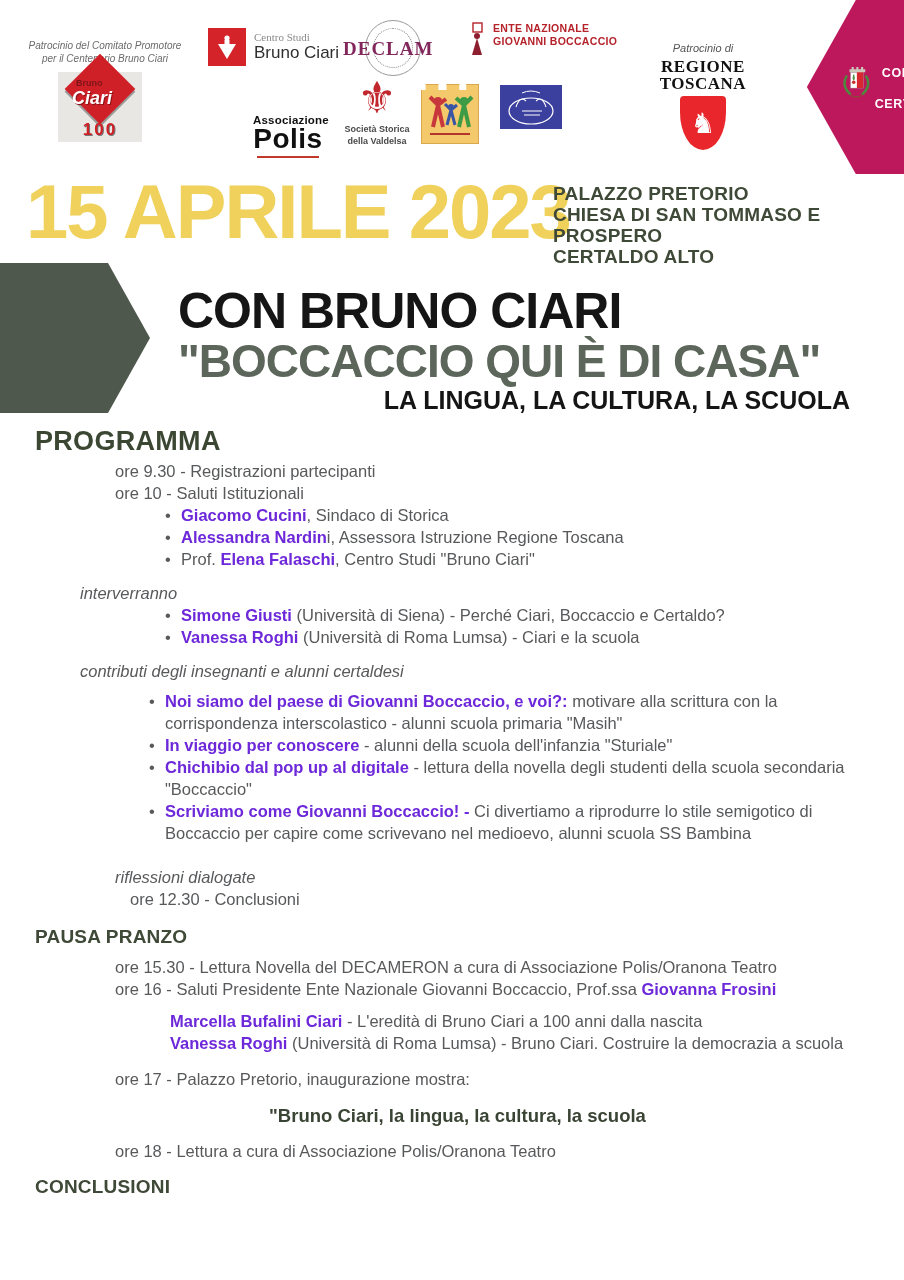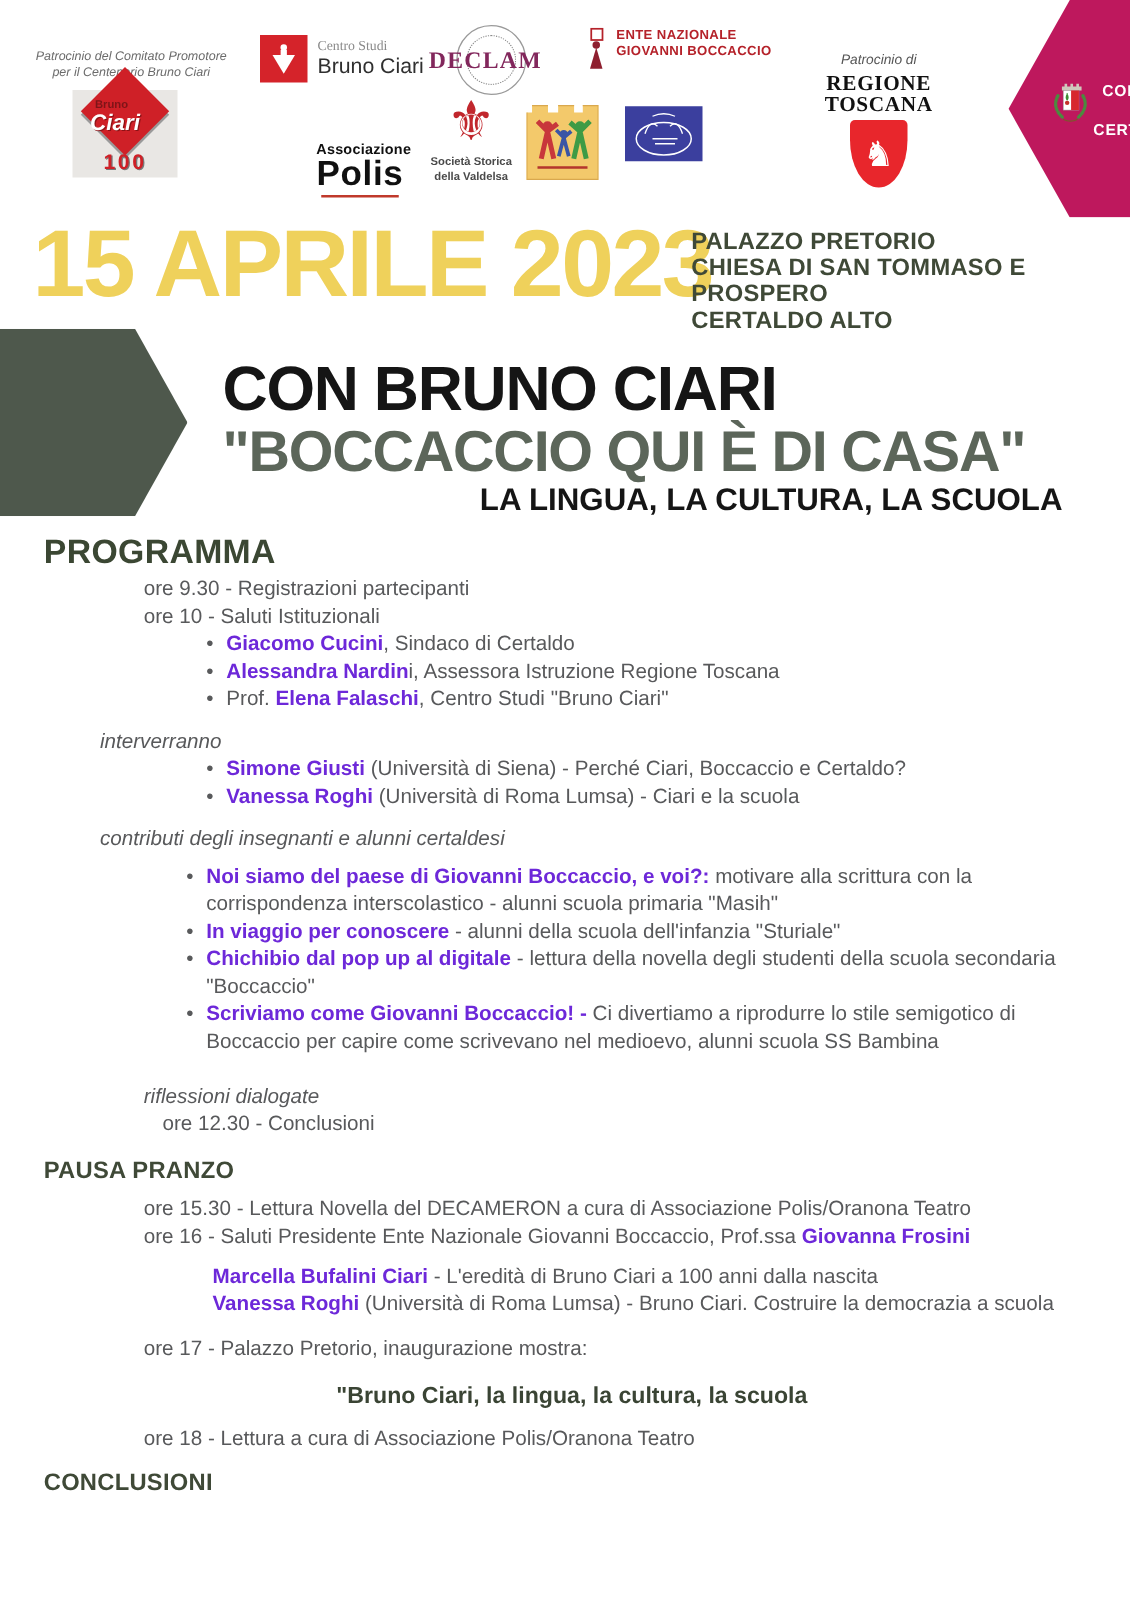--- a/index.html
+++ b/index.html
@@ -199,21 +199,21 @@
     <div class="l1">CON BRUNO CIARI</div>
     <div class="l2">"BOCCACCIO QUI È DI CASA"</div>
     <div class="l3">LA LINGUA, LA CULTURA, LA SCUOLA</div>
   </div>
 
   <div class="abs program">
     <div class="heading">PROGRAMMA</div>
     <div>
         <div class="row time" style="padding-left: 80px;"><span>ore 9.30 - Registrazioni partecipanti</span></div>
         <div class="row time" style="padding-left: 80px;"><span>ore 10 - Saluti Istituzionali</span></div>
-        <div class="row bullet" style="padding-left: 146px;"><span class="dot">•</span><span class="b">Giacomo Cucini</span><span>, Sindaco di Certaldo</span></div>
+        <div class="row bullet" style="padding-left: 146px;"><span class="dot">•</span><span class="b">Giacomo Cucini</span><span>, Sindaco di Storica</span></div>
         <div class="row bullet" style="padding-left: 146px;"><span class="dot">•</span><span class="b">Alessandra Nardin</span><span>i, Assessora Istruzione Regione Toscana</span></div>
         <div class="row bullet" style="padding-left: 146px;"><span class="dot">•</span><span>Prof. </span><span class="b">Elena Falaschi</span><span>, Centro Studi "Bruno Ciari"</span></div>
         <div class="row label" style="padding-left: 45px; margin-top: 12px;"><span>interverranno</span></div>
         <div class="row bullet" style="padding-left: 146px;"><span class="dot">•</span><span class="b">Simone Giusti</span><span> (Università di Siena) - Perché Ciari, Boccaccio e Certaldo?</span></div>
         <div class="row bullet" style="padding-left: 146px;"><span class="dot">•</span><span class="b">Vanessa Roghi</span><span> (Università di Roma Lumsa) - Ciari e la scuola</span></div>
         <div class="row label" style="padding-left: 45px; margin-top: 12px;"><span>contributi degli insegnanti e alunni certaldesi</span></div>
         <div class="row bullet" style="padding-left: 130px; margin-top: 8px;"><span class="dot">•</span><span class="b">Noi siamo del paese di Giovanni Boccaccio, e voi?:</span><span> motivare alla scrittura con la corrispondenza interscolastico - alunni scuola primaria "Masih"</span></div>
         <div class="row bullet" style="padding-left: 130px;"><span class="dot">•</span><span class="b">In viaggio per conoscere</span><span> - alunni della scuola dell'infanzia "Sturiale"</span></div>
         <div class="row bullet" style="padding-left: 130px;"><span class="dot">•</span><span class="b">Chichibio dal pop up al digitale</span><span> - lettura della novella degli studenti della scuola secondaria "Boccaccio"</span></div>
         <div class="row bullet" style="padding-left: 130px;"><span class="dot">•</span><span class="b">Scriviamo come Giovanni Boccaccio! -</span><span> Ci divertiamo a riprodurre lo stile semigotico di Boccaccio per capire come scrivevano nel medioevo, alunni scuola SS Bambina</span></div>

